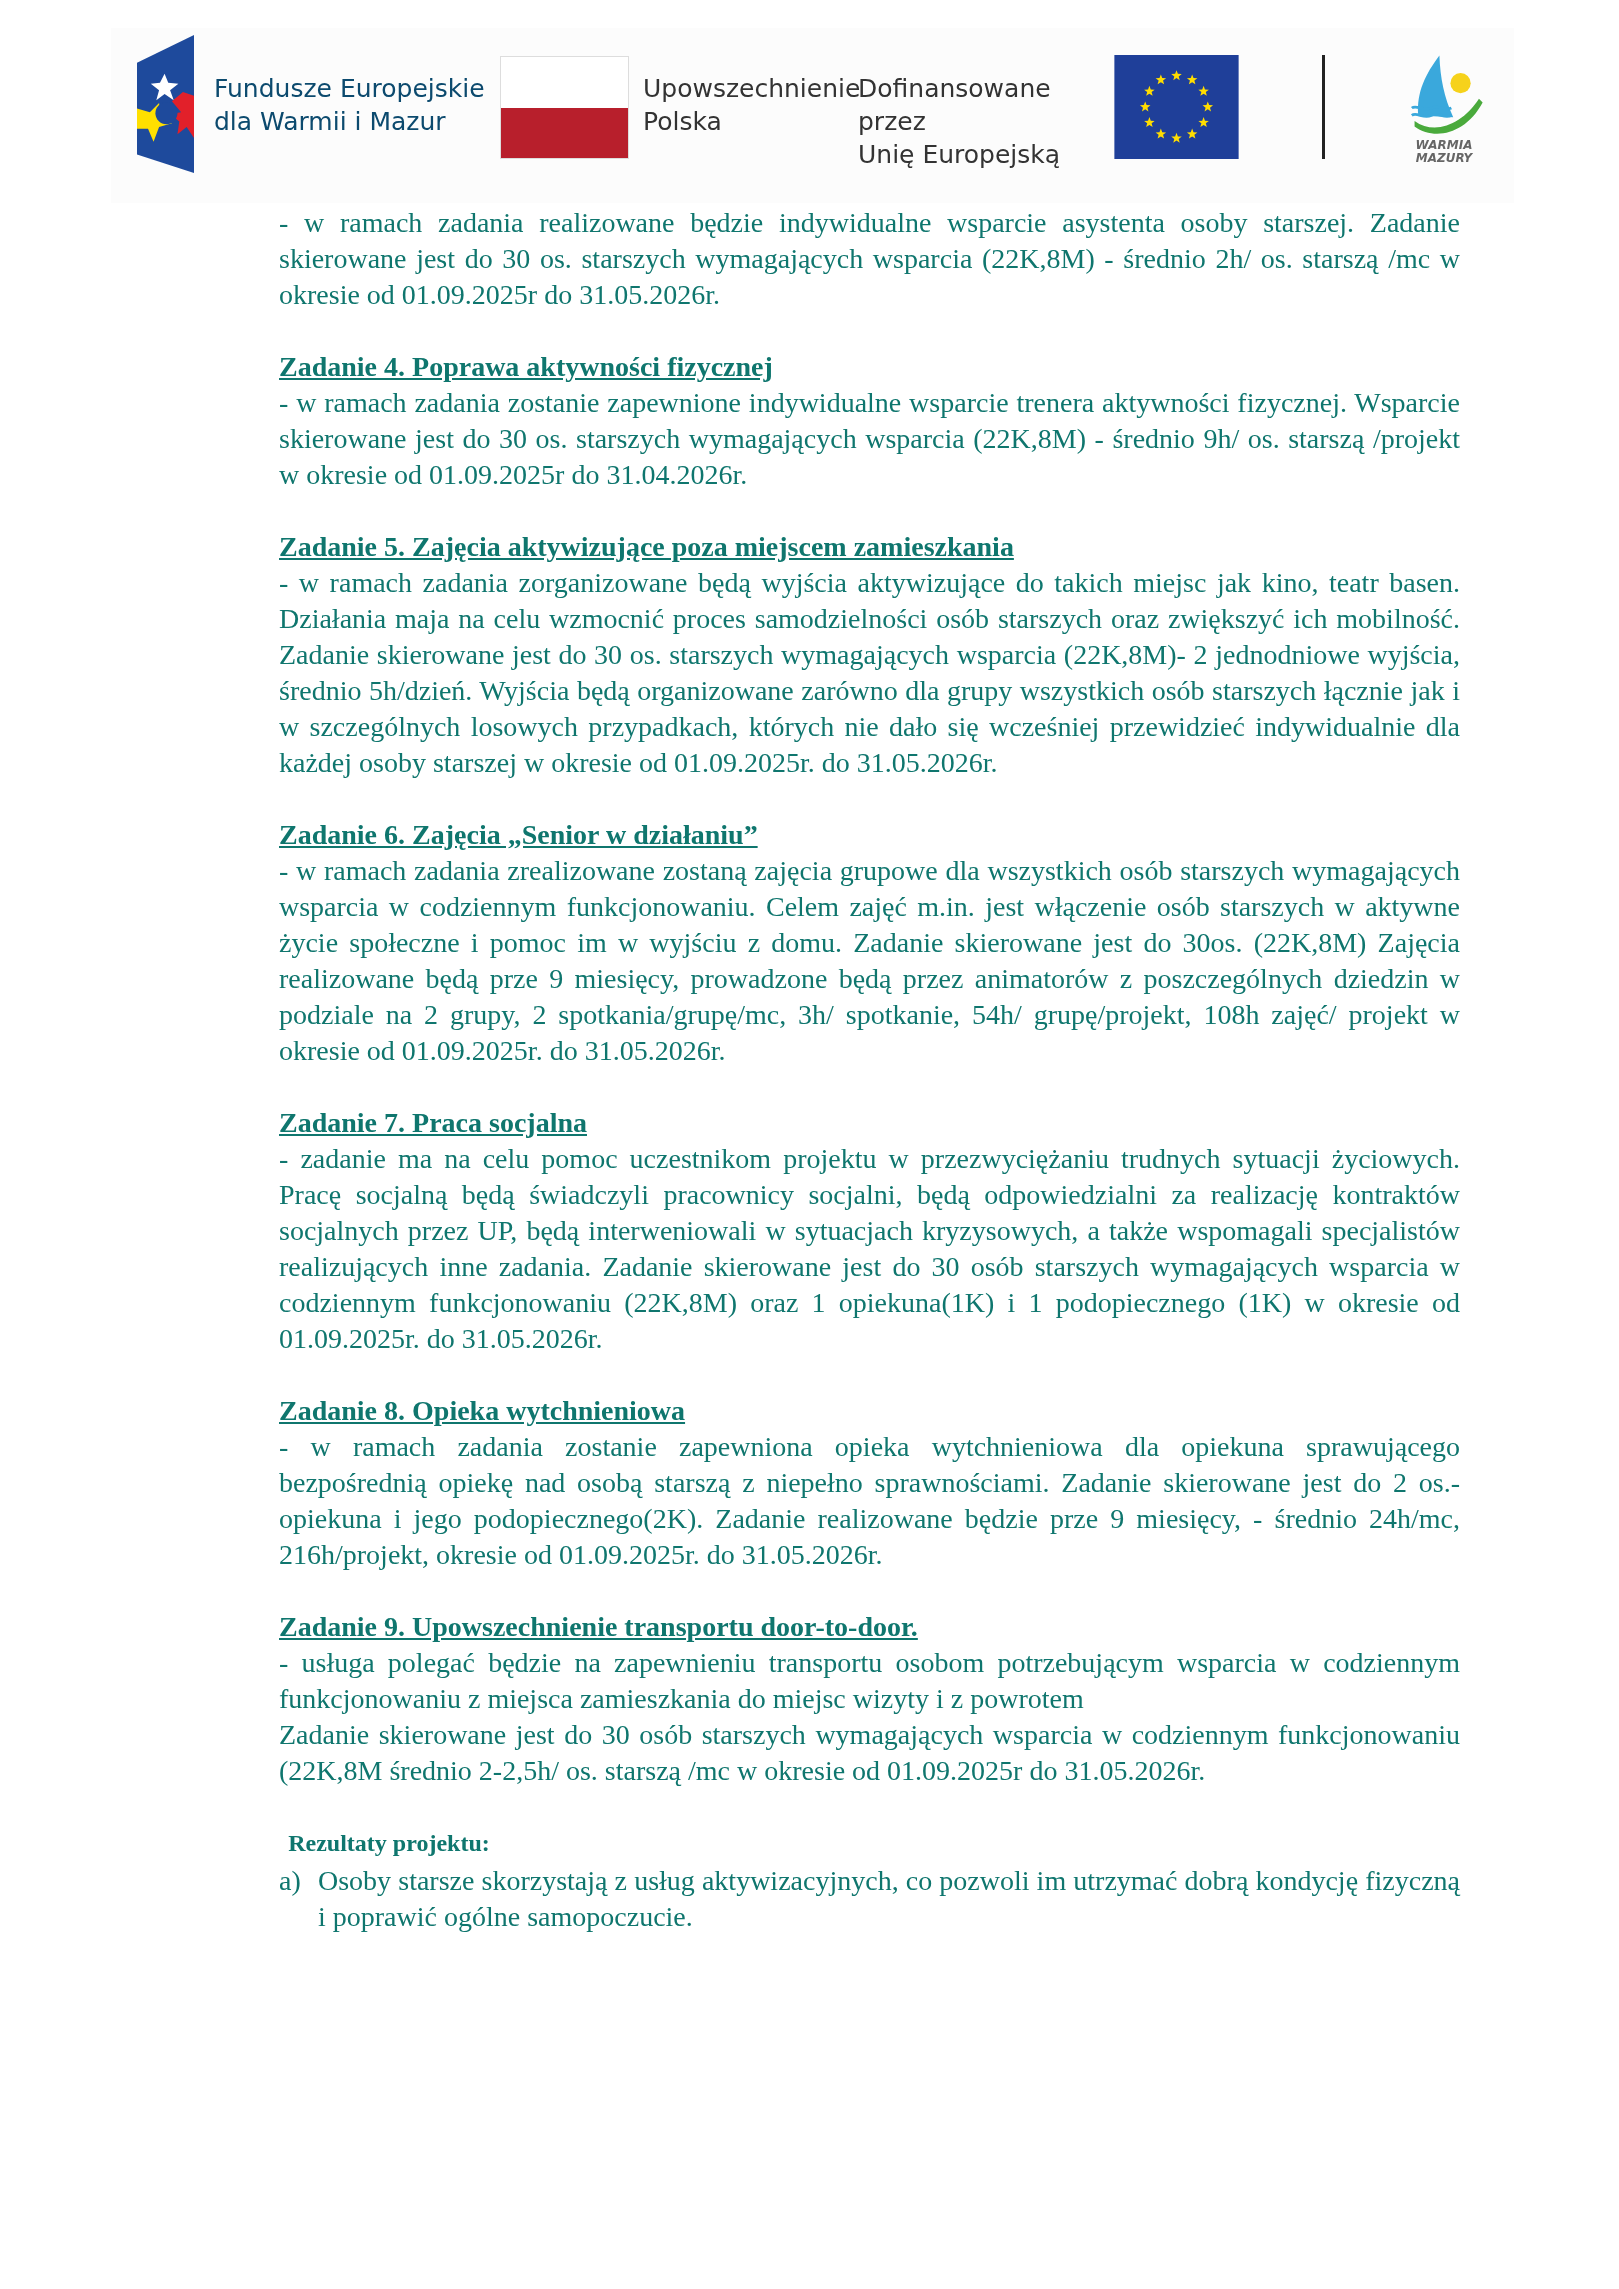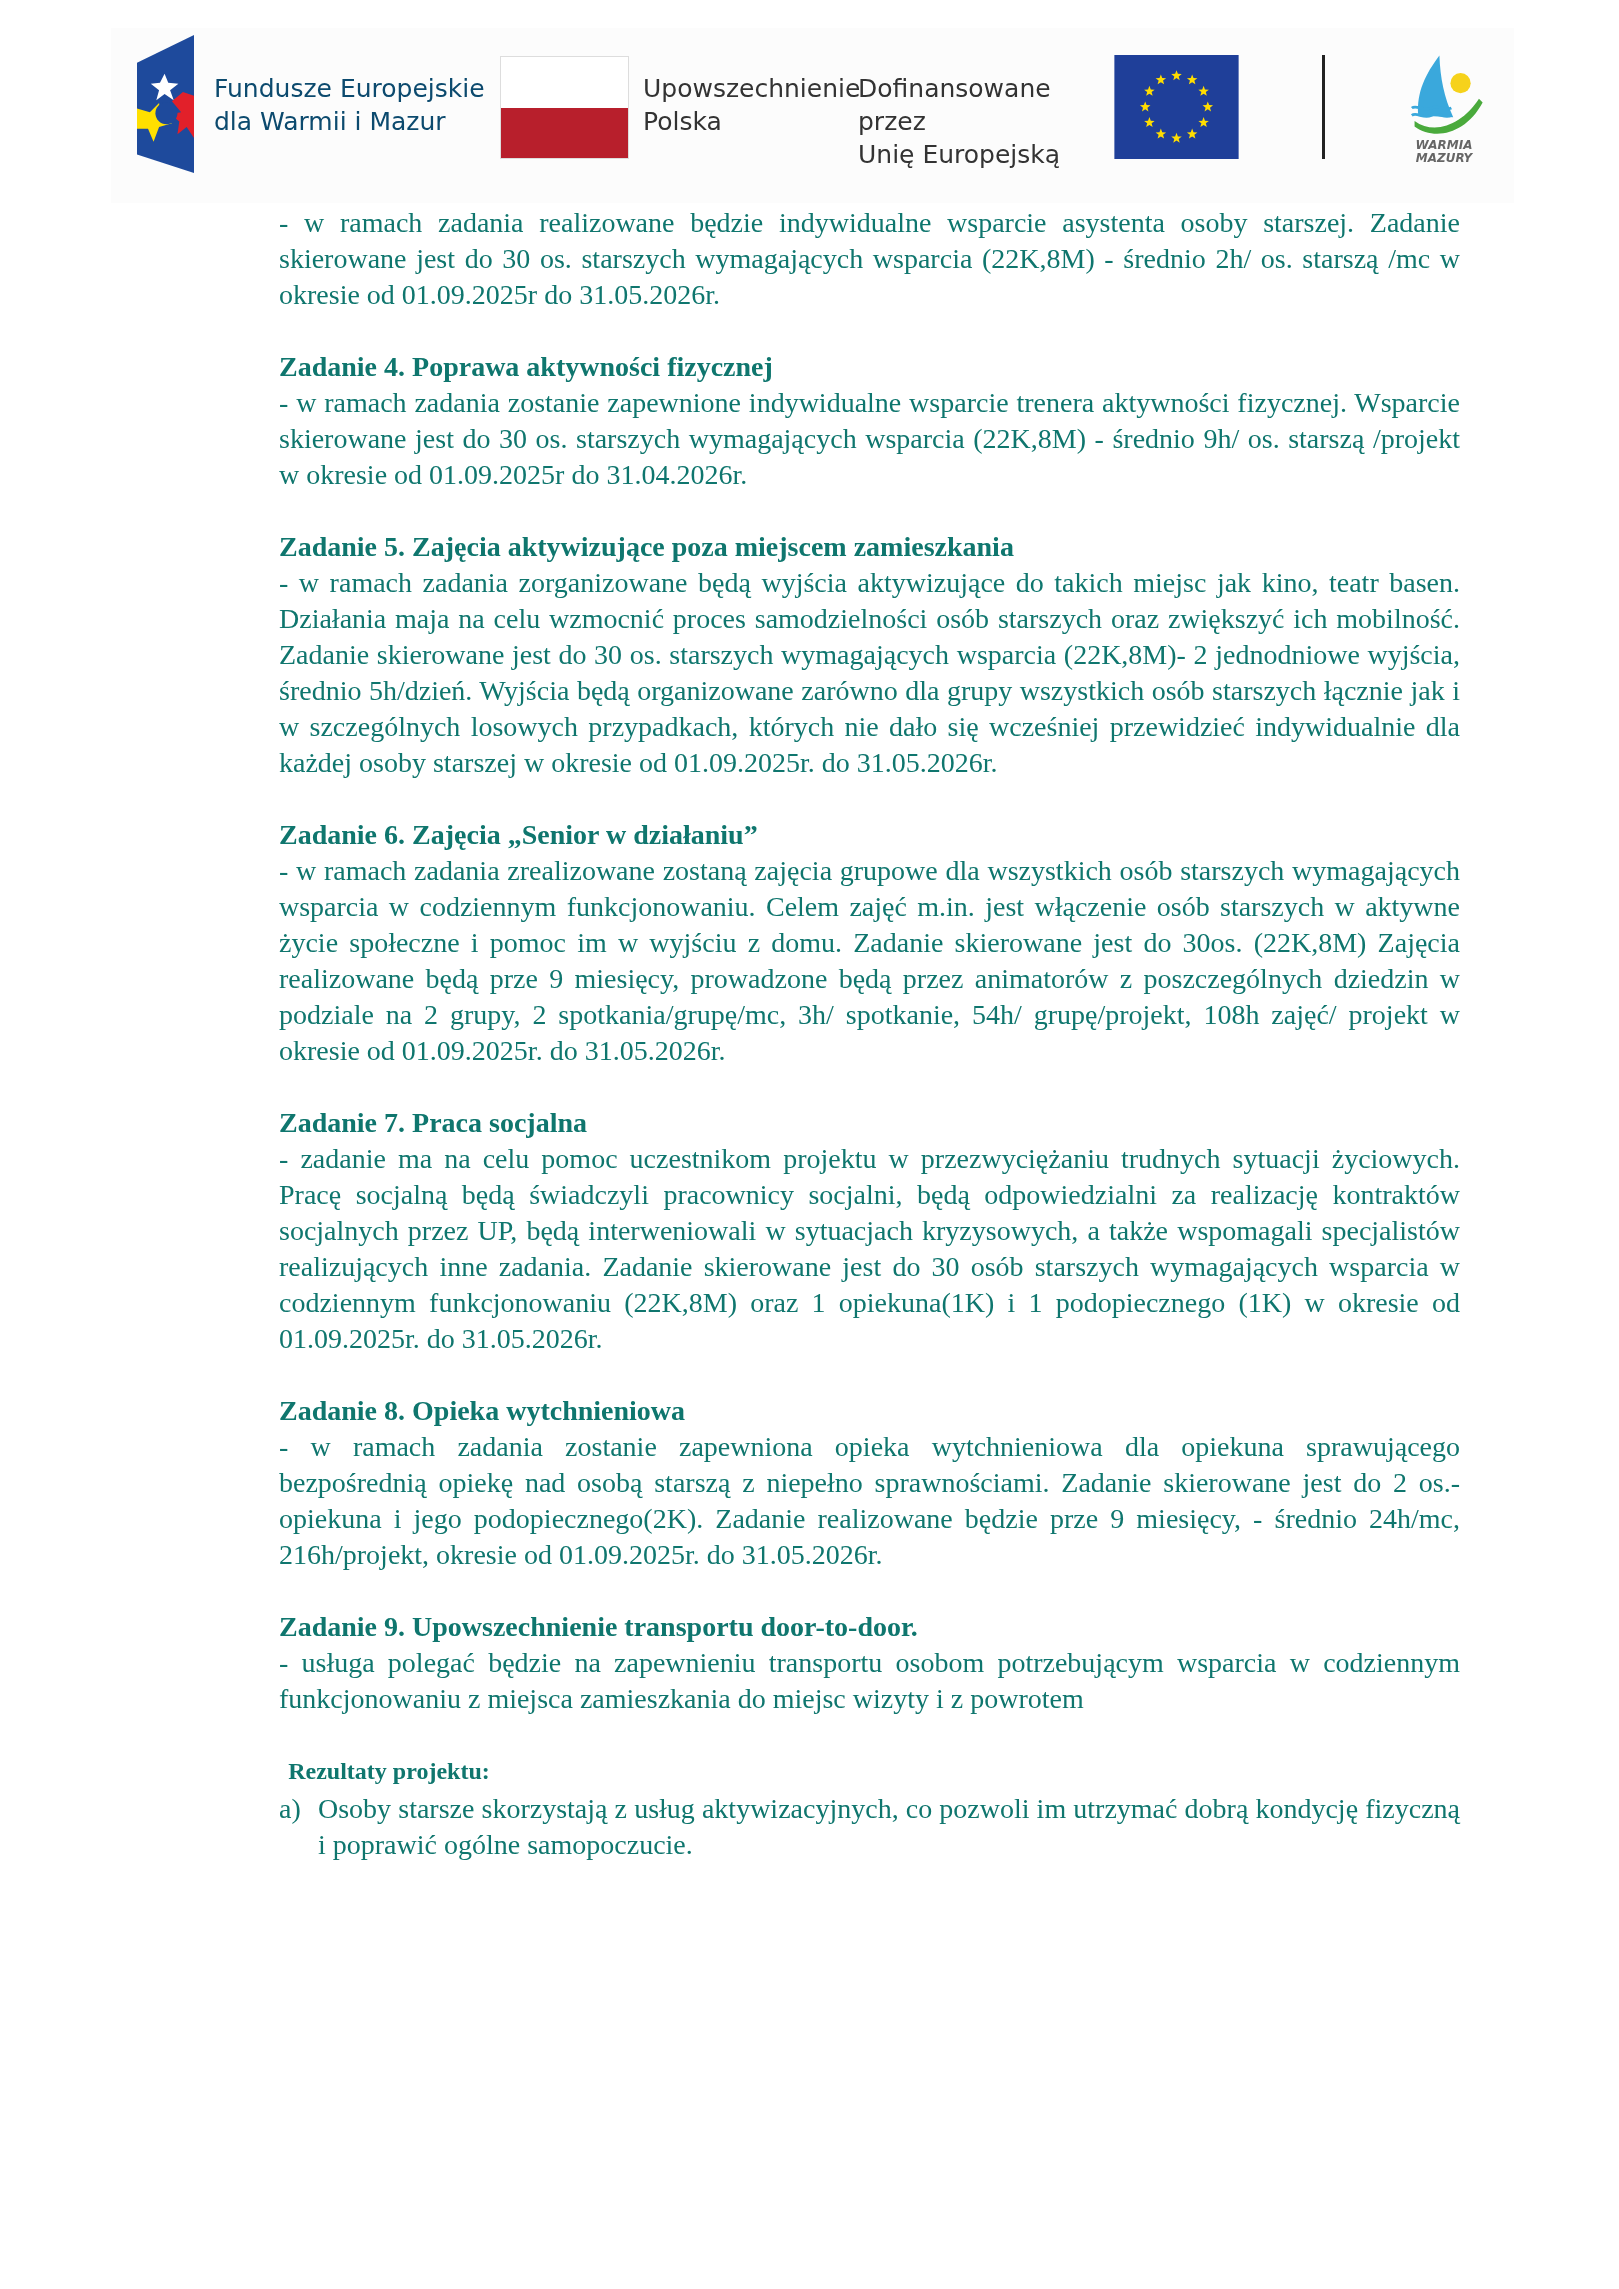--- a/index.html
+++ b/index.html
@@ -11,21 +11,21 @@
   .pl-flag .white { height: 50%; background: #fff; }
   .pl-flag .red { height: 50%; background: #b81f2c; }
   .rp-text { position: absolute; left: 643px; top: 72px; font-family: "DejaVu Sans", sans-serif; font-size: 25px; line-height: 33px; color: #333; }
   .ue-text { position: absolute; left: 858px; top: 72px; width: 242px; text-align: left; font-family: "DejaVu Sans", sans-serif; font-size: 25px; line-height: 33px; color: #333; }
   .eu-flag { position: absolute; left: 1114px; top: 55px; width: 125px; height: 104px; }
   .divider { position: absolute; left: 1322px; top: 55px; width: 2.8px; height: 104px; background: #222; }
   .wm-logo { position: absolute; left: 1398px; top: 51px; width: 92px; height: 115px; }
   .content { position: absolute; left: 279px; top: 205px; width: 1181px; font-family: "Liberation Serif", serif; font-size: 28px; line-height: 36px; color: #0f766e; }
   .para { margin: 0; text-align: justify; }
   .section { margin-top: 36px; }
-  .section h2 { font-size: 28px; font-weight: bold; margin: 0; line-height: 36px; }
+  .section h2 { font-size: 28px; font-weight: bold; margin: 0; line-height: 36px; text-decoration: underline; }
   .results { margin-top: 36px; }
   .results h2 { font-size: 24px; font-weight: bold; margin: 0 0 0 9.2px; line-height: 36px; }
   .results .item { display: flex; text-align: justify; margin-top: 1.8px; }
   .results .marker { width: 39px; flex: none; }
 </style>
 </head>
 <body>
 
 <div class="header"></div>
 
@@ -106,20 +106,21 @@
   </div>
 
   <div class="section">
     <h2>Zadanie 8. Opieka wytchnieniowa</h2>
     <p class="para">- w ramach zadania zostanie zapewniona opieka wytchnieniowa dla opiekuna sprawującego bezpośrednią opiekę nad osobą starszą z niepełno sprawnościami. Zadanie skierowane  jest do 2 os.- opiekuna i jego podopiecznego(2K). Zadanie realizowane będzie prze 9 miesięcy, - średnio  24h/mc, 216h/projekt, okresie od 01.09.2025r. do 31.05.2026r.</p>
   </div>
 
   <div class="section">
     <h2>Zadanie 9. Upowszechnienie transportu door-to-door.</h2>
     <p class="para">- usługa polegać będzie na zapewnieniu transportu osobom potrzebującym wsparcia w codziennym funkcjonowaniu z miejsca zamieszkania do miejsc wizyty i z powrotem</p>
+    <p class="para">Zadanie skierowane  jest do 30 osób starszych wymagających wsparcia w codziennym funkcjonowaniu (22K,8M średnio 2-2,5h/ os. starszą /mc w okresie od 01.09.2025r do 31.05.2026r.</p>
   </div>
 
   <div class="results">
     <h2>Rezultaty projektu:</h2>
     <div class="item">
       <span class="marker">a)</span>
       <span>Osoby starsze skorzystają z usług aktywizacyjnych, co pozwoli im utrzymać dobrą kondycję fizyczną i poprawić ogólne samopoczucie.</span>
     </div>
   </div>
 </div>

